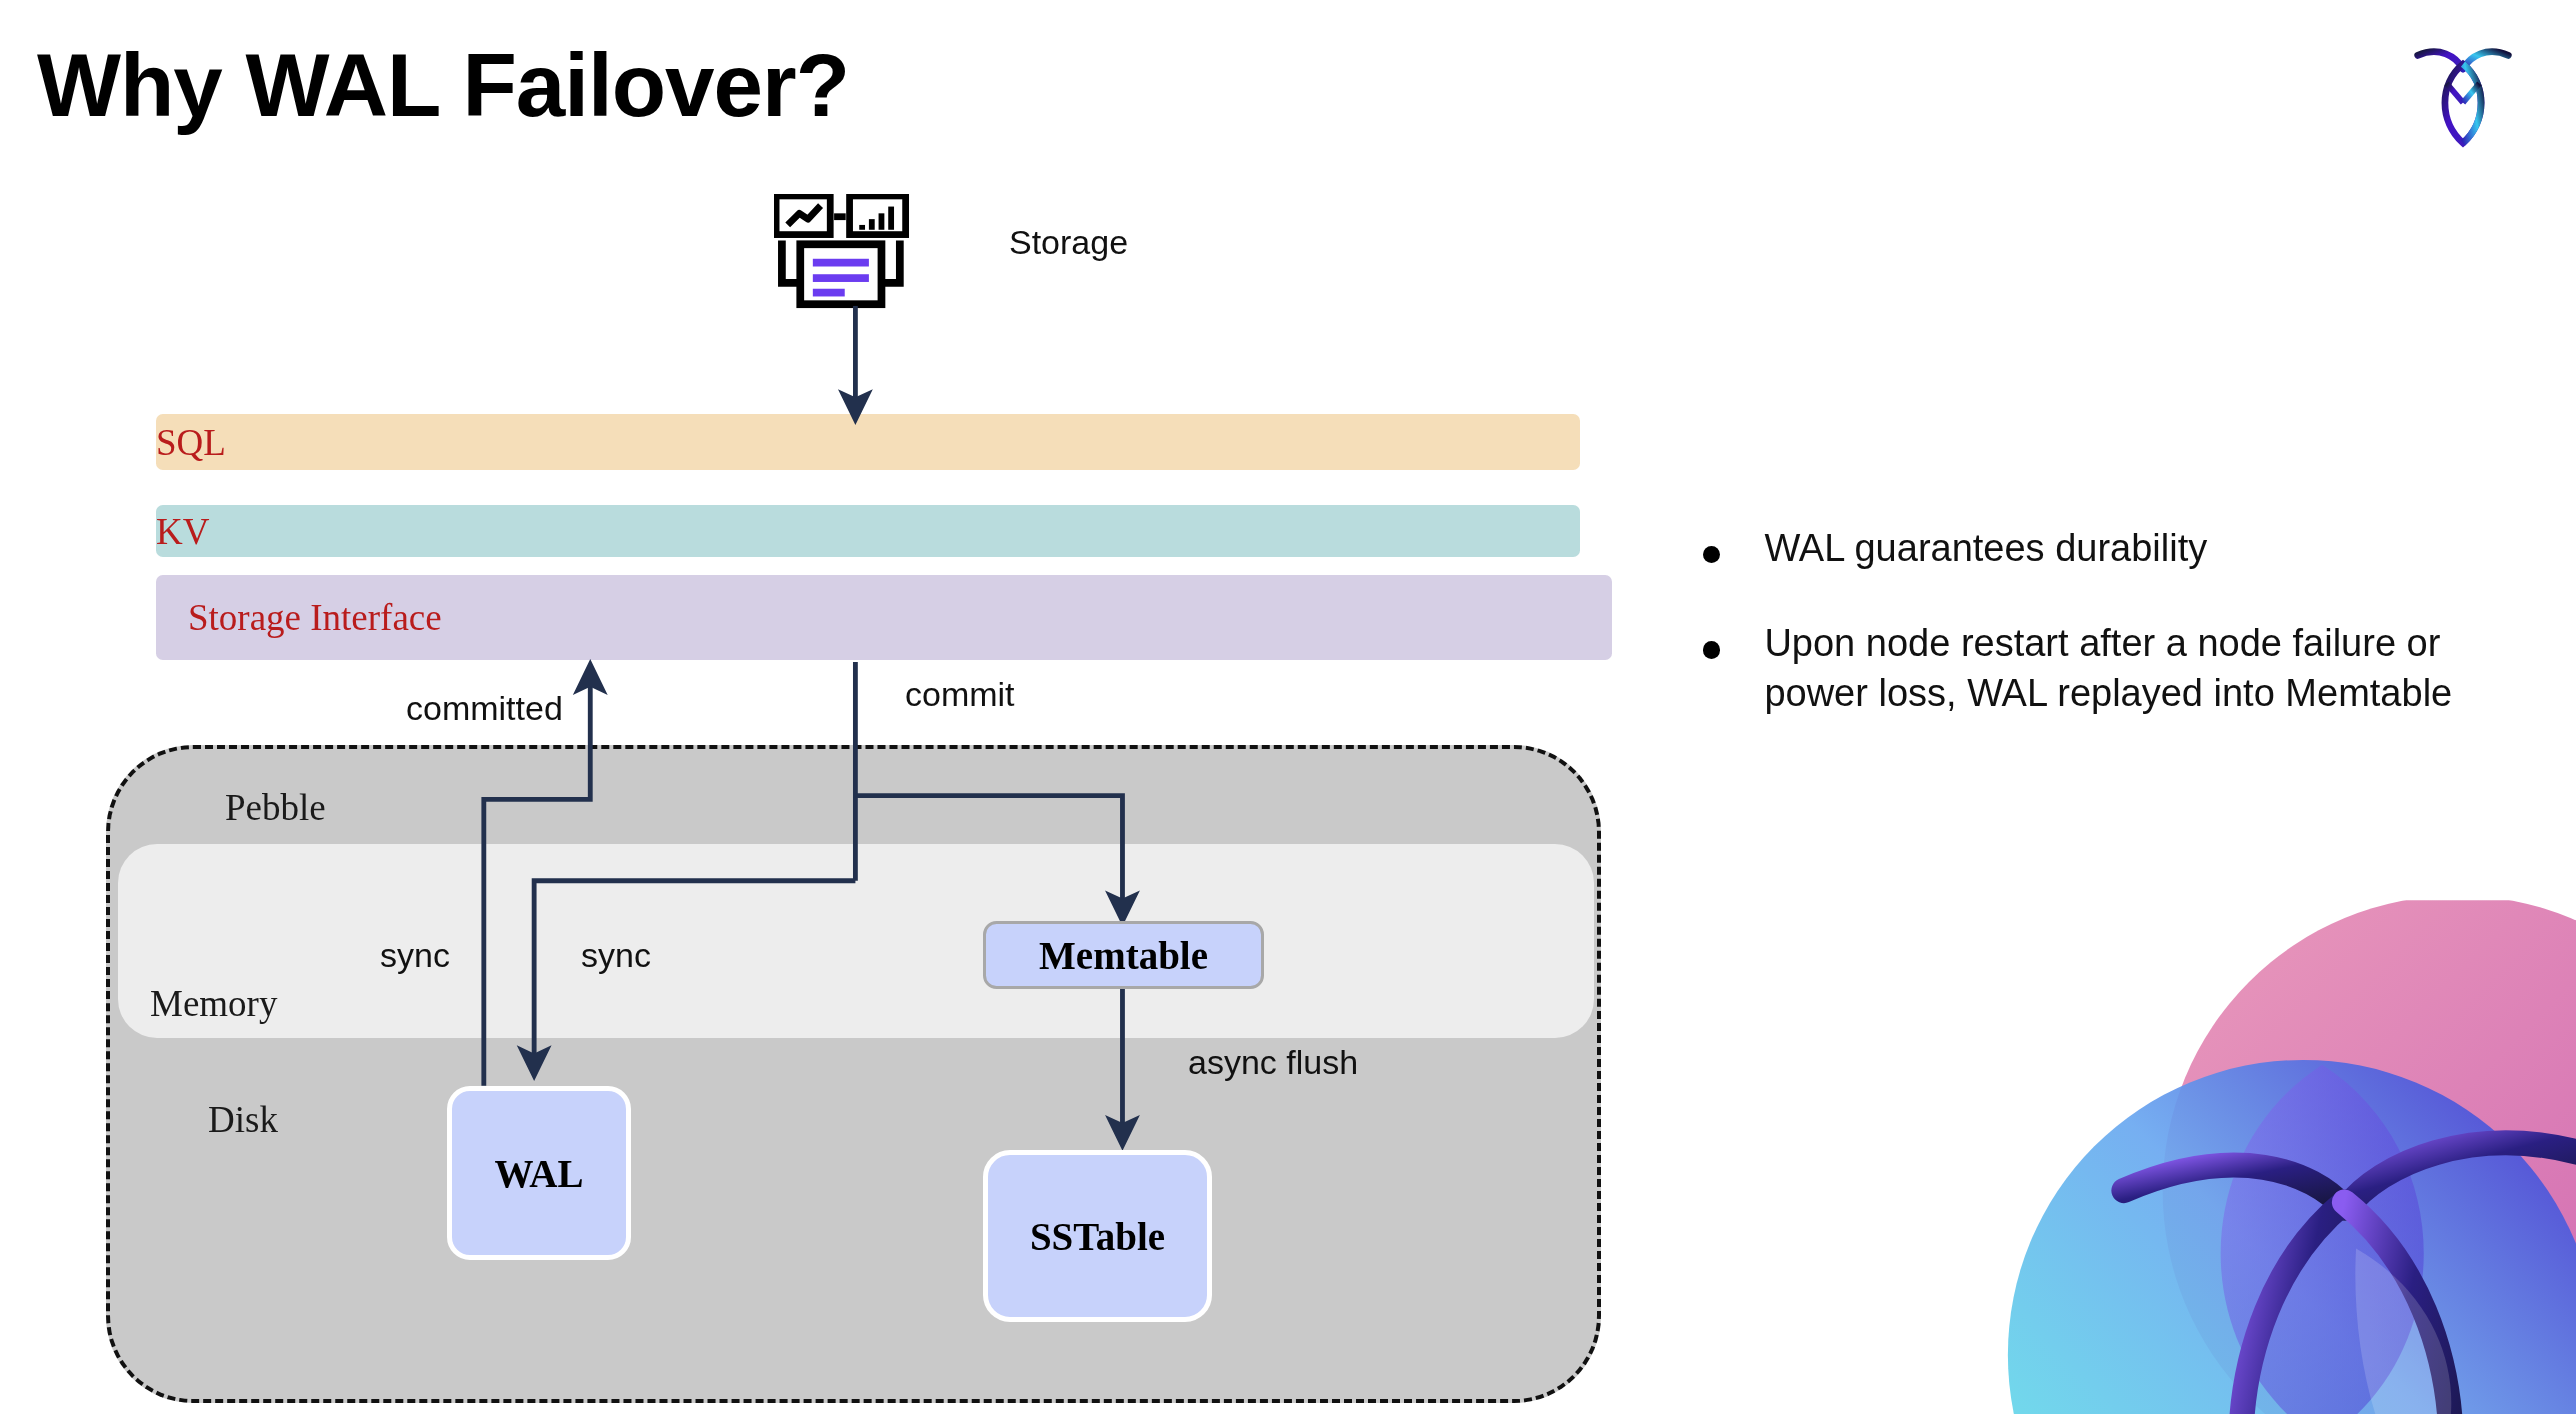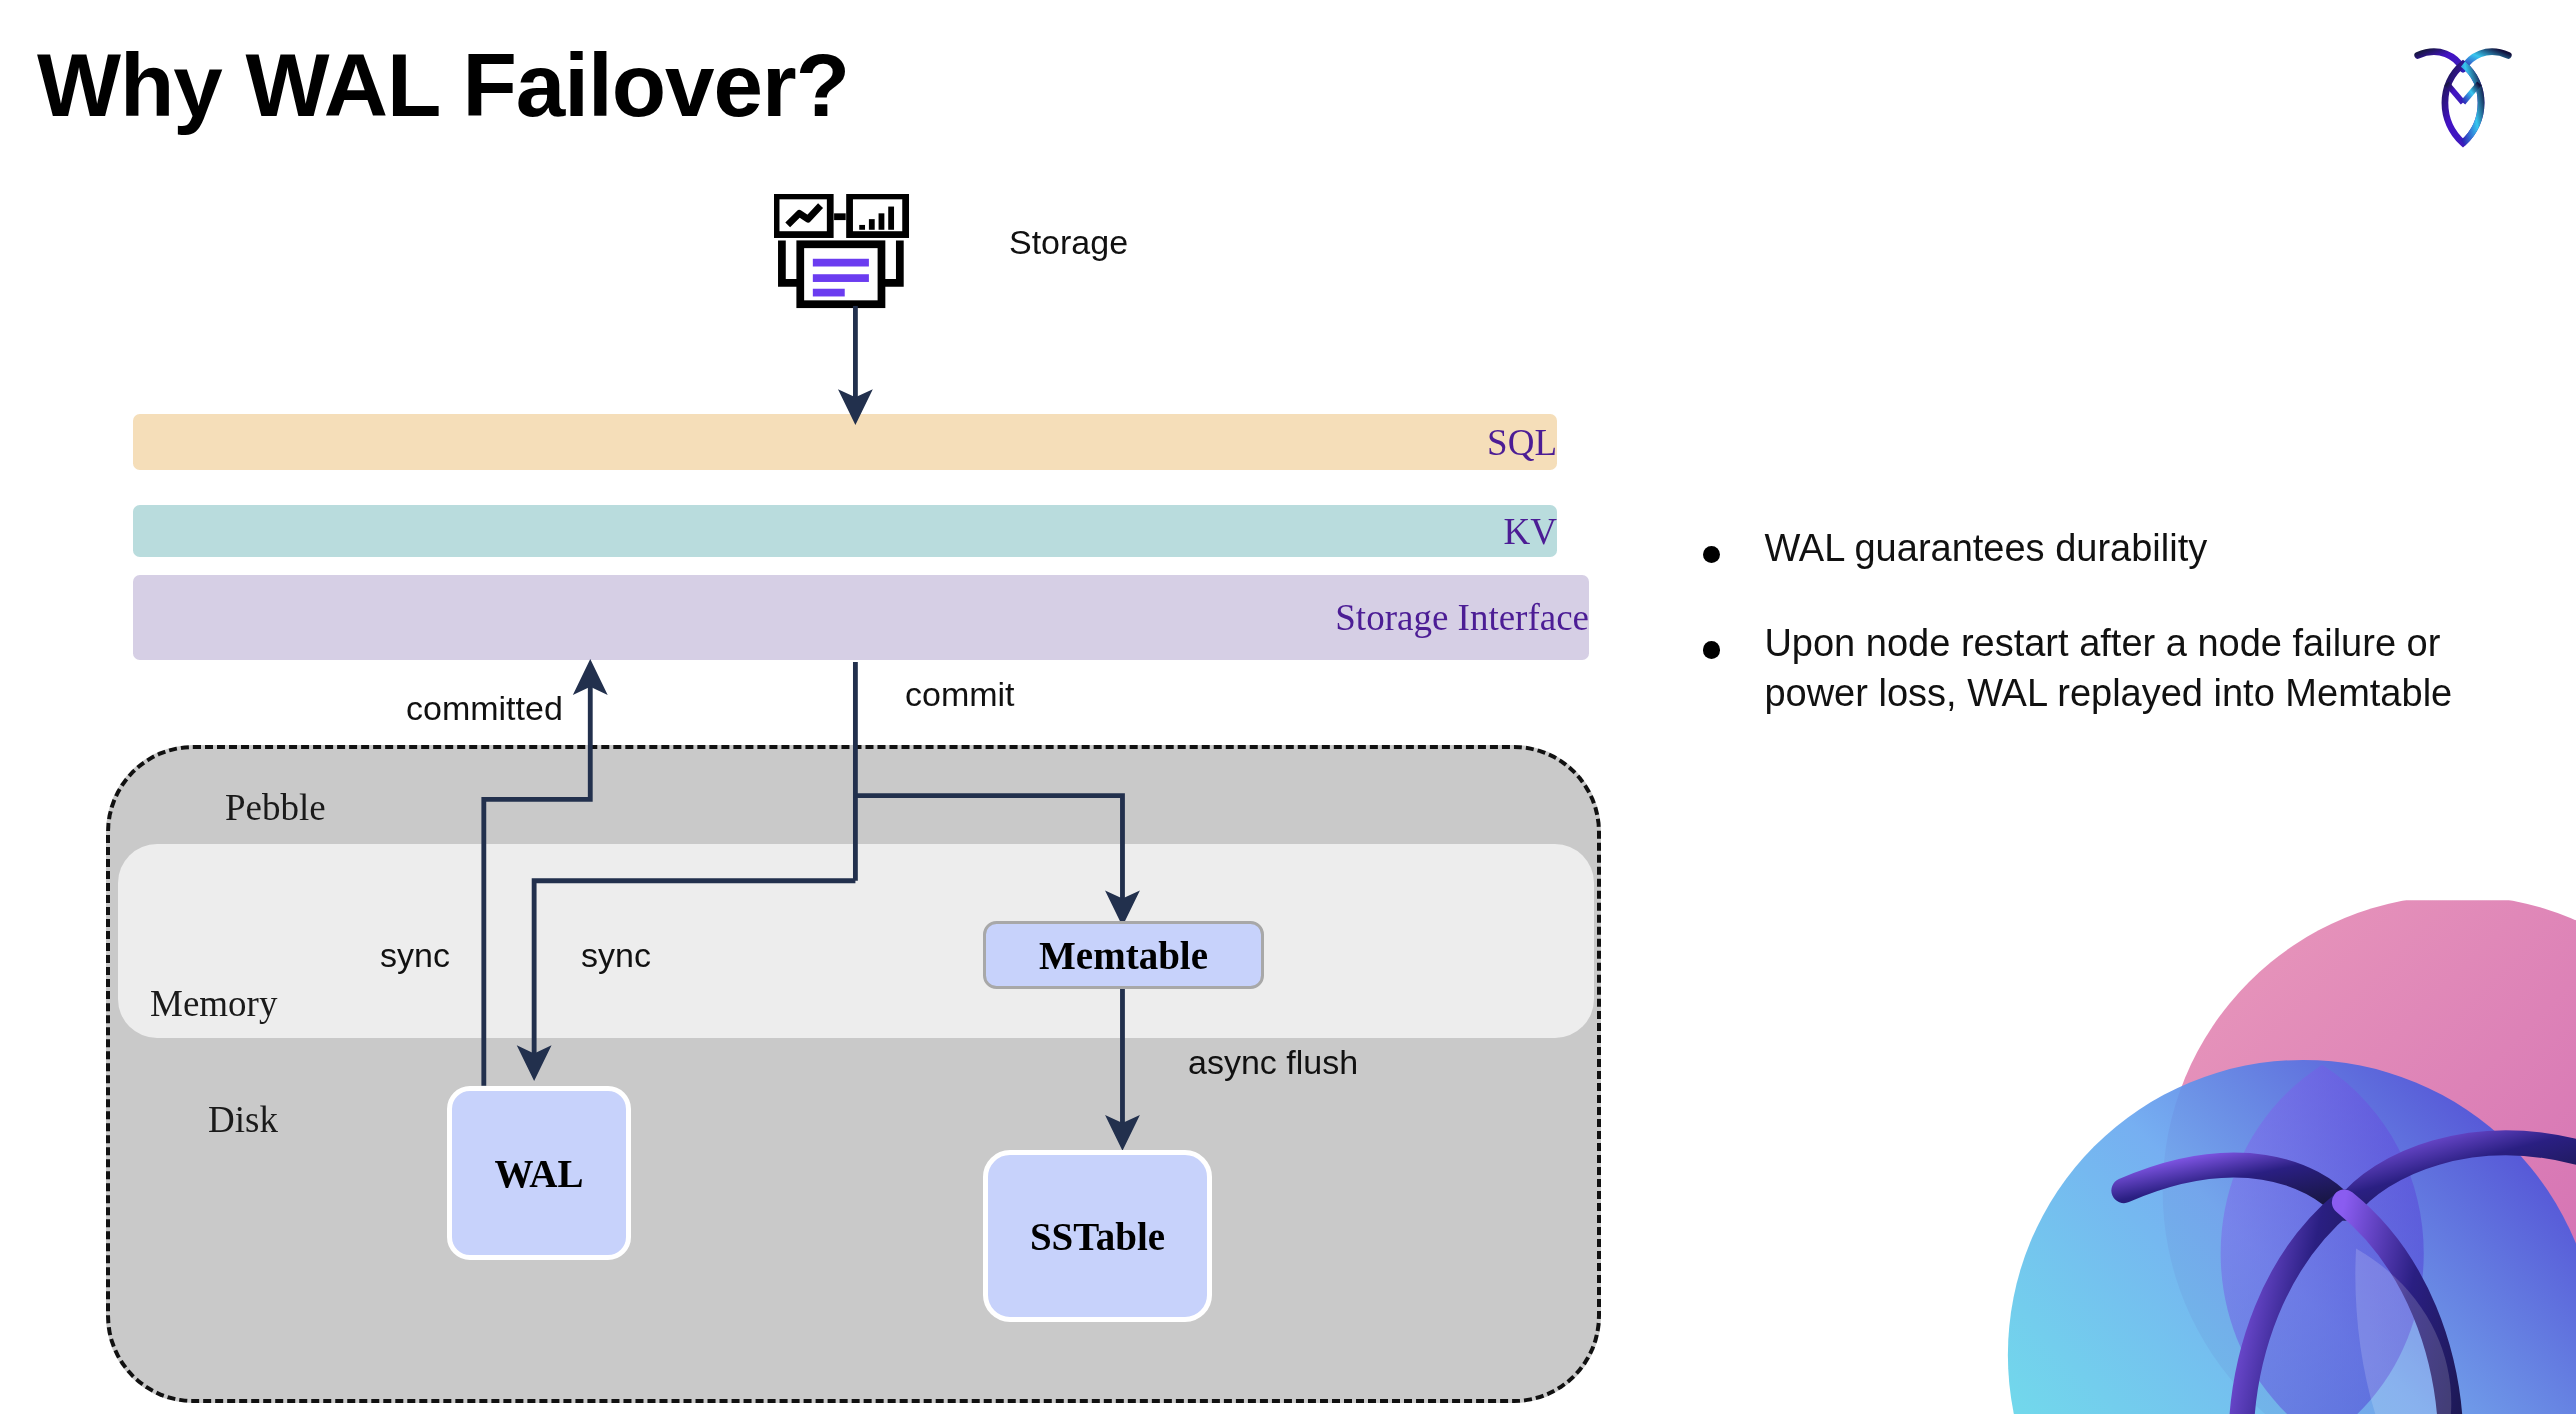--- a/index.html
+++ b/index.html
@@ -32,25 +32,25 @@
 
   
   #client-icon{position:absolute;left:774px;top:194px;width:155px;height:116px;}
   #client-label{
     position:absolute;left:1009px;top:223px;
     font-size:34px;color:#111;white-space:nowrap;
   }
 
   
   .layer-bar{
-    position:absolute;left:133px;width:1424px;
+    position:absolute;left:156px;width:1424px;
     border-radius:6.8px;
-    display:flex;align-items:center;justify-content:flex-end;
+    display:flex;align-items:center;justify-content:flex-start;
     font-family:"Liberation Serif", serif;
-    font-size:37px;color:#4c1d95;
+    font-size:37px;color:#b91c1c;
   }
   #bar-sql{top:414px;height:56px;background:#f5deb9;}
   #bar-kv{top:505px;height:52px;background:#b9dcdd;}
   #bar-storage{top:575px;height:85px;background:#d6cfe5;padding-left:32px;}
 
   
   #pebble-box{
     position:absolute;left:106px;top:745px;width:1495px;height:658px;
     background:#c9c9c9;
     border:4.8px dashed #111111;

